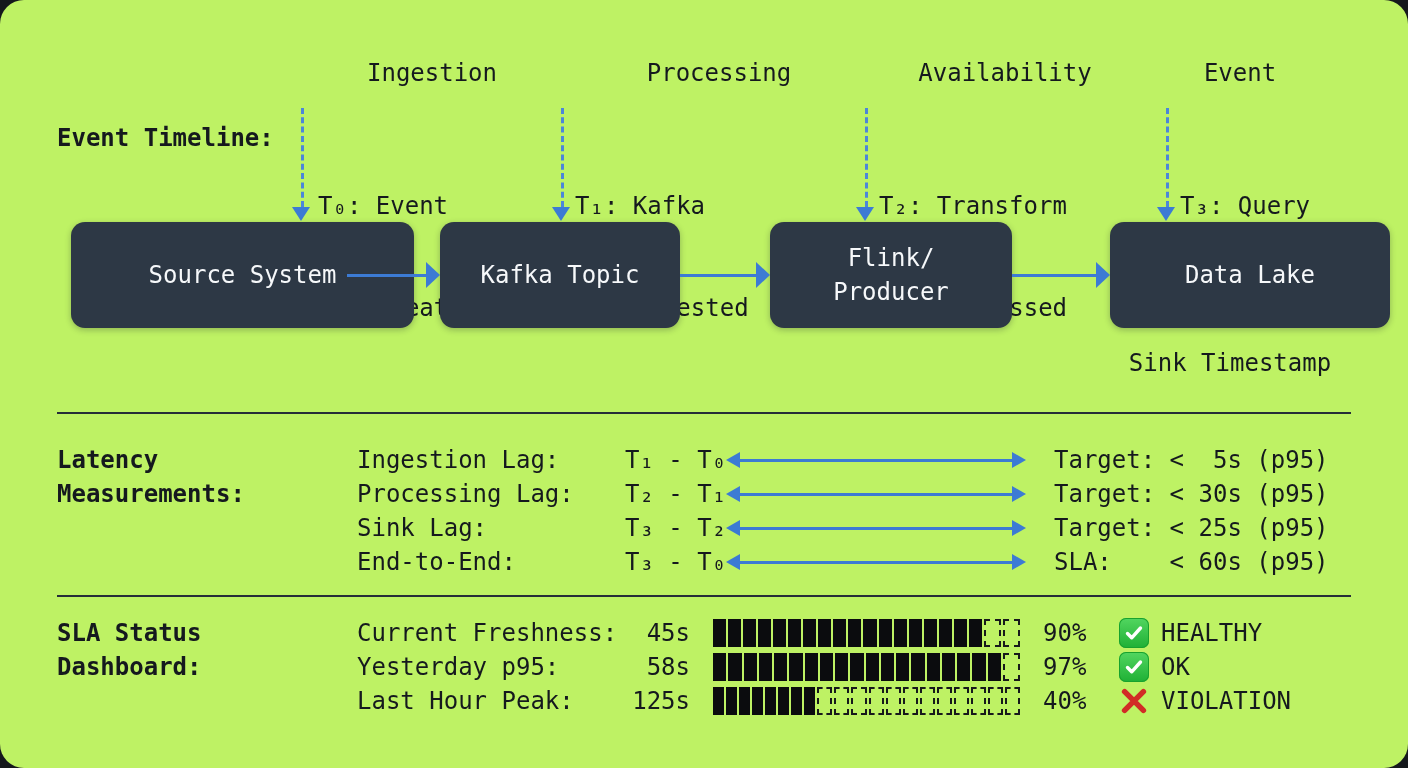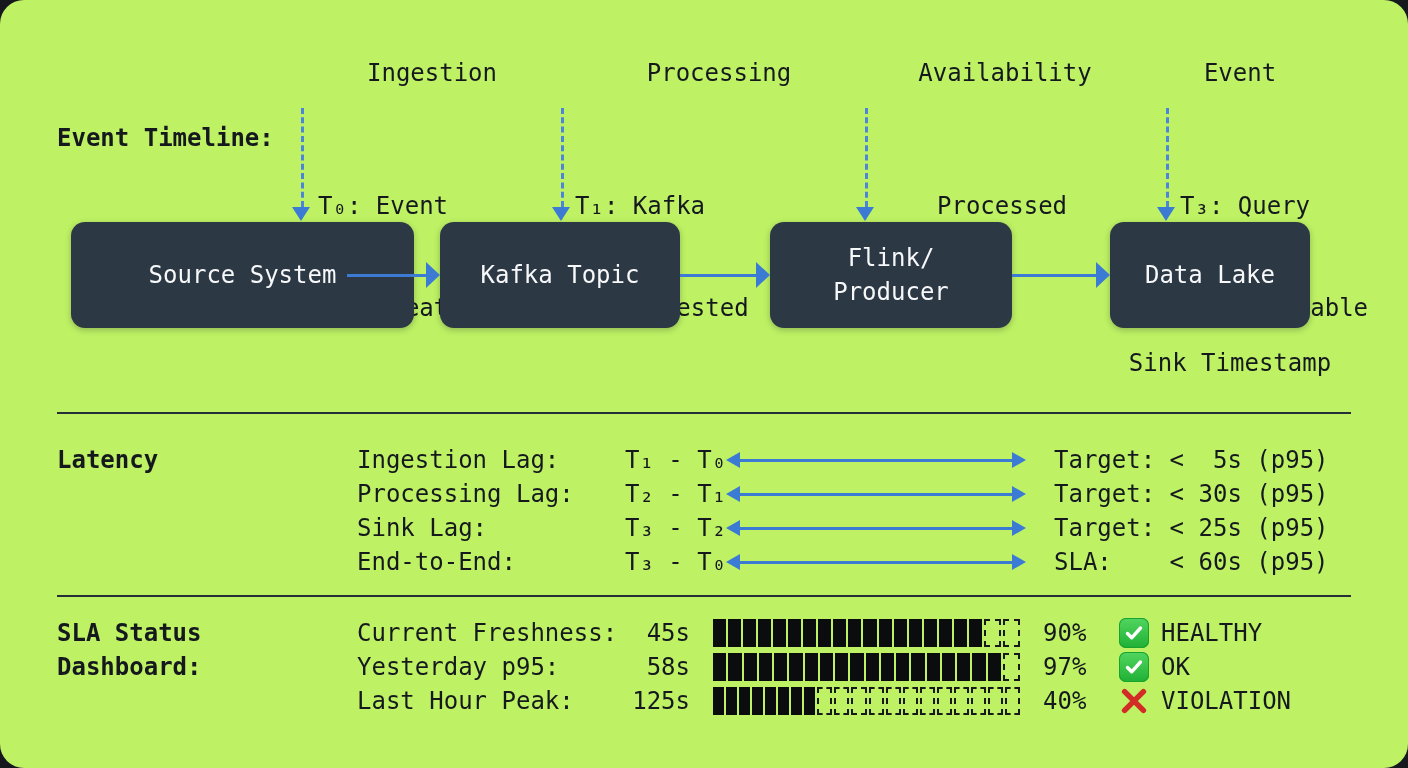--- a/index.html
+++ b/index.html
@@ -102,52 +102,54 @@
 
   <div class="tlabel" style="left:318px">
     <div>T₀: Event</div>
     <div class="l2">Created</div>
   </div>
   <div class="tlabel" style="left:575px">
     <div>T₁: Kafka</div>
     <div class="l2">Ingested</div>
   </div>
   <div class="tlabel" style="left:879px">
+    <div>T₂: Transform</div>
     <div class="l2">Processed</div>
   </div>
   <div class="tlabel" style="left:1180px">
     <div>T₃: Query</div>
     <div class="l2">Available</div>
   </div>
 
   <div class="node" style="left:71px;width:343px">Source System</div>
   <div class="node" style="left:440px;width:240px">Kafka Topic</div>
   <div class="node" style="left:770px;width:242px">Flink/
 Producer</div>
-  <div class="node" style="left:1110px;width:200px">Data Lake</div>
+  <div class="node" style="left:1110px;width:280px">Data Lake</div>
 
   <div class="harrow" style="left:347px;width:93px">
       <i class="hline"></i>
       <i class="hhead"></i>
     </div>
   <div class="harrow" style="left:680px;width:90px">
       <i class="hline"></i>
       <i class="hhead"></i>
     </div>
   <div class="harrow" style="left:1012px;width:98px">
       <i class="hline"></i>
       <i class="hhead"></i>
     </div>
 
   <div class="ts centered" style="left:1230px">Sink Timestamp</div>
 
   <div class="divider" style="top:412px"></div>
 
   <div class="sec-label" style="top:443px">
     <div>Latency</div>
+    <div>Measurements:</div>
   </div>
 
   <div class="lat-row" style="top:443px">
     <span class="lat-name">Ingestion Lag:</span>
     <span class="lat-formula">T₁ - T₀</span>
     <span class="darrow">
         <i class="dhl"></i>
         <i class="dh-left"></i>
         <i class="dh-right"></i>
       </span>

